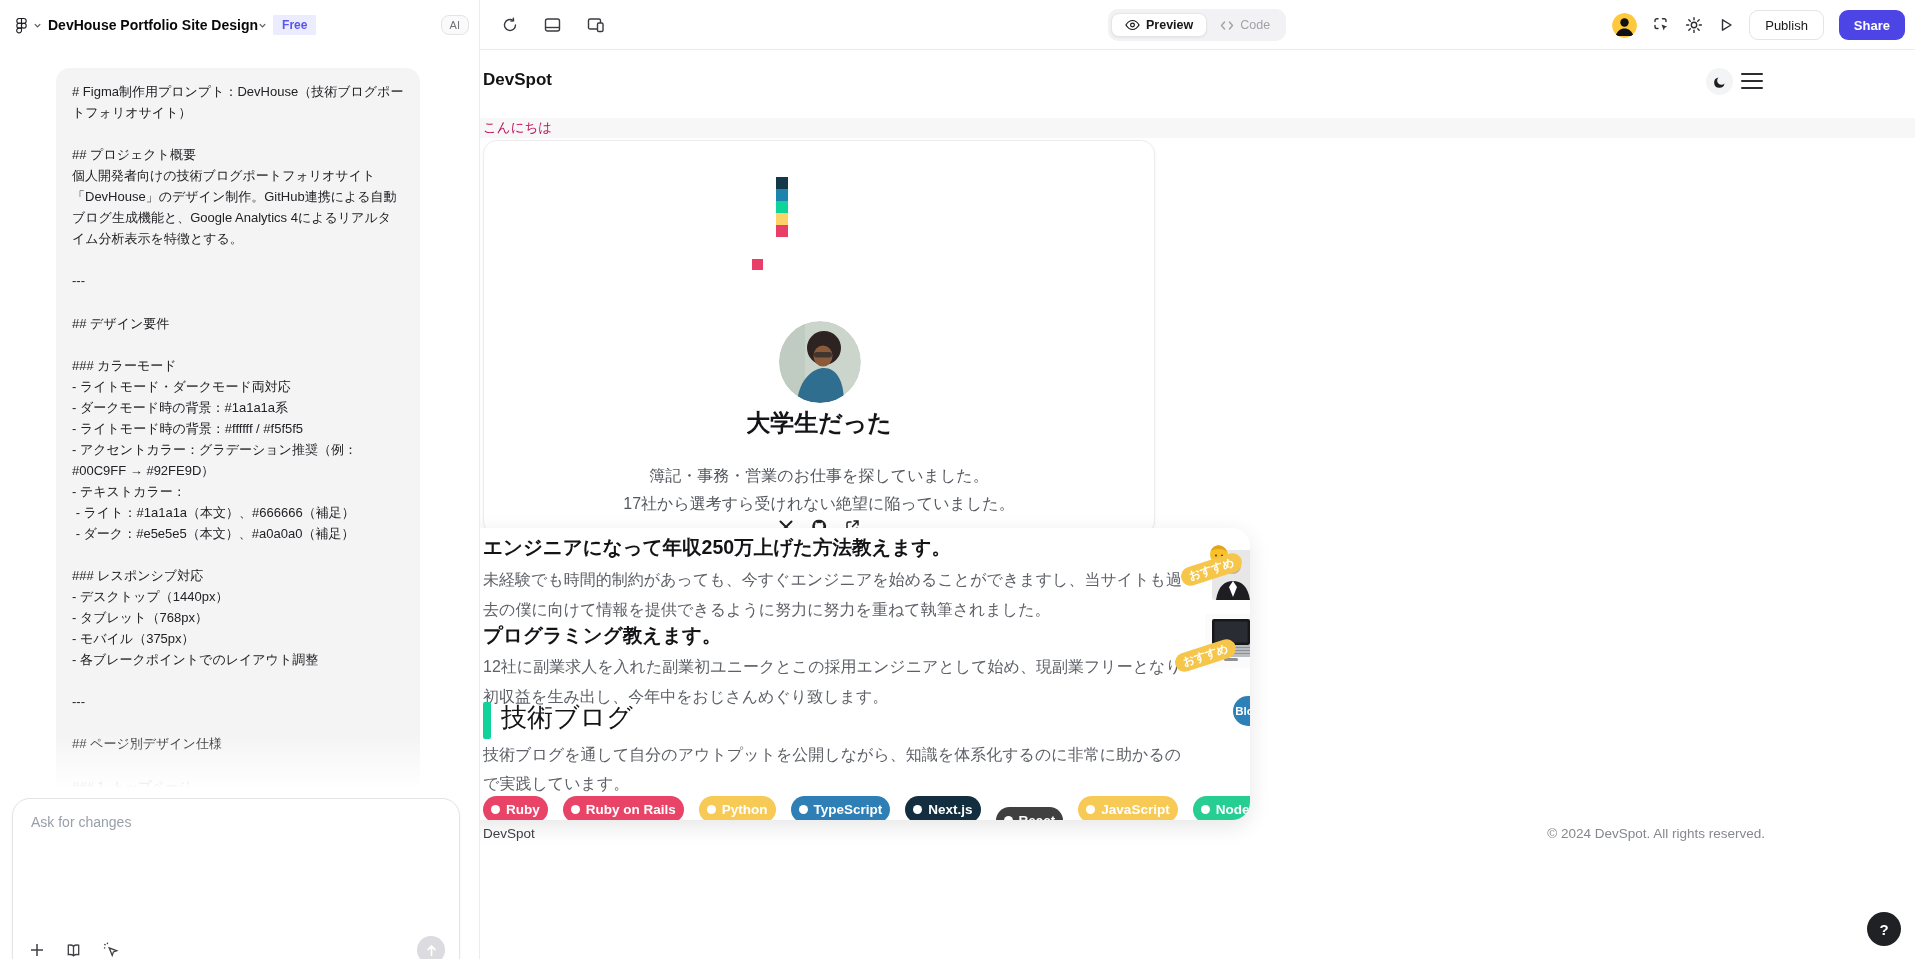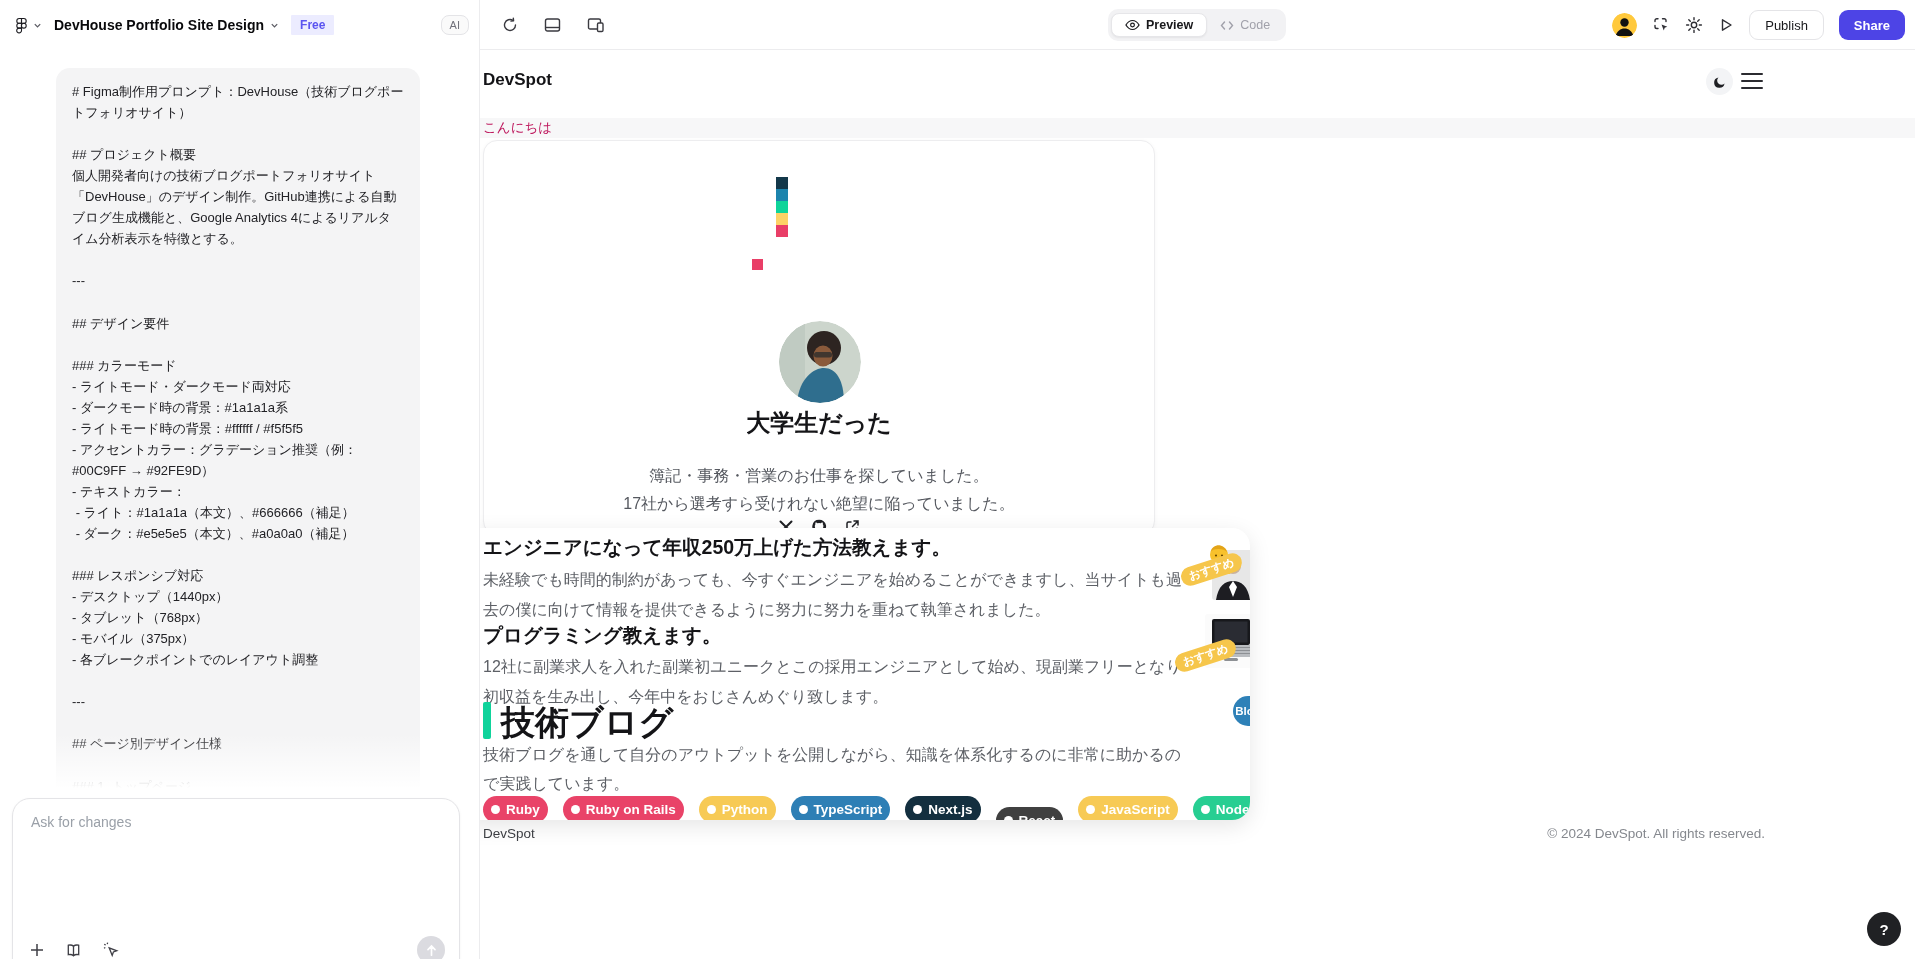--- a/index.html
+++ b/index.html
@@ -5,21 +5,21 @@
   * { margin:0; padding:0; box-sizing:border-box; }
   html,body { width:1915px; height:959px; overflow:hidden; background:#fff;
     font-family:"Liberation Sans","DejaVu Sans",sans-serif; }
   .stage { position:relative; width:1915px; height:959px; background:#fff; }
   .abs { position:absolute; }
 
   
   .sidebar { position:absolute; left:0; top:0; width:480px; height:959px;
     background:#fff; border-right:1px solid #ececee; }
   .sb-header { position:absolute; left:0; top:0; width:100%; height:50px;
-    display:flex; align-items:center; padding:0 10px 0 14px; gap:6px; }
+    display:flex; align-items:center; padding:0 10px 0 14px; gap:0; }
   .figma-btn { display:flex; align-items:center; gap:4px; color:#1c1c21; cursor:pointer; }
   .proj-title { font-size:14px; font-weight:bold; color:#09090b; margin-left:6px; white-space:nowrap; }
   .chev { color:#5b5b63; display:flex; }
   .badge-free { background:#ececff; color:#5b54f0; font-size:12px; font-weight:bold;
     padding:3px 9px; border-radius:1px; margin-left:6px; }
   .badge-ai { margin-left:auto; border:1px solid #e4e4e7; color:#71717a; font-size:11px;
     padding:3px 8px; border-radius:8px; background:#fafafa; }
 
   .chat { position:absolute; left:0; top:50px; right:1px; bottom:161px; overflow:hidden; }
   .bubble { position:absolute; left:56px; top:18px; width:364px; background:#f4f4f5;
@@ -93,21 +93,21 @@
   .sec-body { left:23px; width:700px; font-size:16px; line-height:30px; color:#5d6066; }
   .t-a { top:6px; } .b-a { top:37px; }
   .t-b { top:94px; } .b-b { top:124px; }
   .emoji-a { left:742px; top:14px; z-index:3; }
   .photo-a { left:752px; top:22px; z-index:1; }
   .photo-b { left:745px; top:86px; z-index:1; }
   .osusume { background:#f6c64b; color:#fff; font-size:11.5px; font-weight:bold;
     padding:2px 8px; border-radius:10px; transform:rotate(-18deg); z-index:4; white-space:nowrap; }
   .bd-a { left:720px; top:32px; } .bd-b { left:714px; top:118px; }
   .blog-bar { left:23px; top:174px; width:8px; height:37px; border-radius:2px; }
-  .blog-title { left:41px; top:172px; font-size:34px; font-weight:bold; color:#141417; }
+  .blog-title { left:41px; top:172px; font-size:26px; font-weight:normal; color:#141417; }
   .blog-badge { left:752px; top:168px; width:30px; height:30px; border-radius:50%;
     color:#fff; font-size:11.5px; font-weight:bold; display:flex; align-items:center;
     justify-content:center; z-index:3;margin-left:21px; }
   .blog-body { left:23px; top:212px; width:710px; font-size:16px; line-height:29px; color:#5d6066; }
   .tags { left:23px; top:268px; display:flex; gap:15px; white-space:nowrap; }
   .pill { display:inline-flex; align-items:center; gap:6px; height:27px; padding:0 8px;
     border-radius:14px; cursor:pointer; }
   .pill-dot { width:9px; height:9px; border-radius:50%; background:#fff; }
   .pill-label { color:#fff; font-size:13.5px; font-weight:bold; }
 

